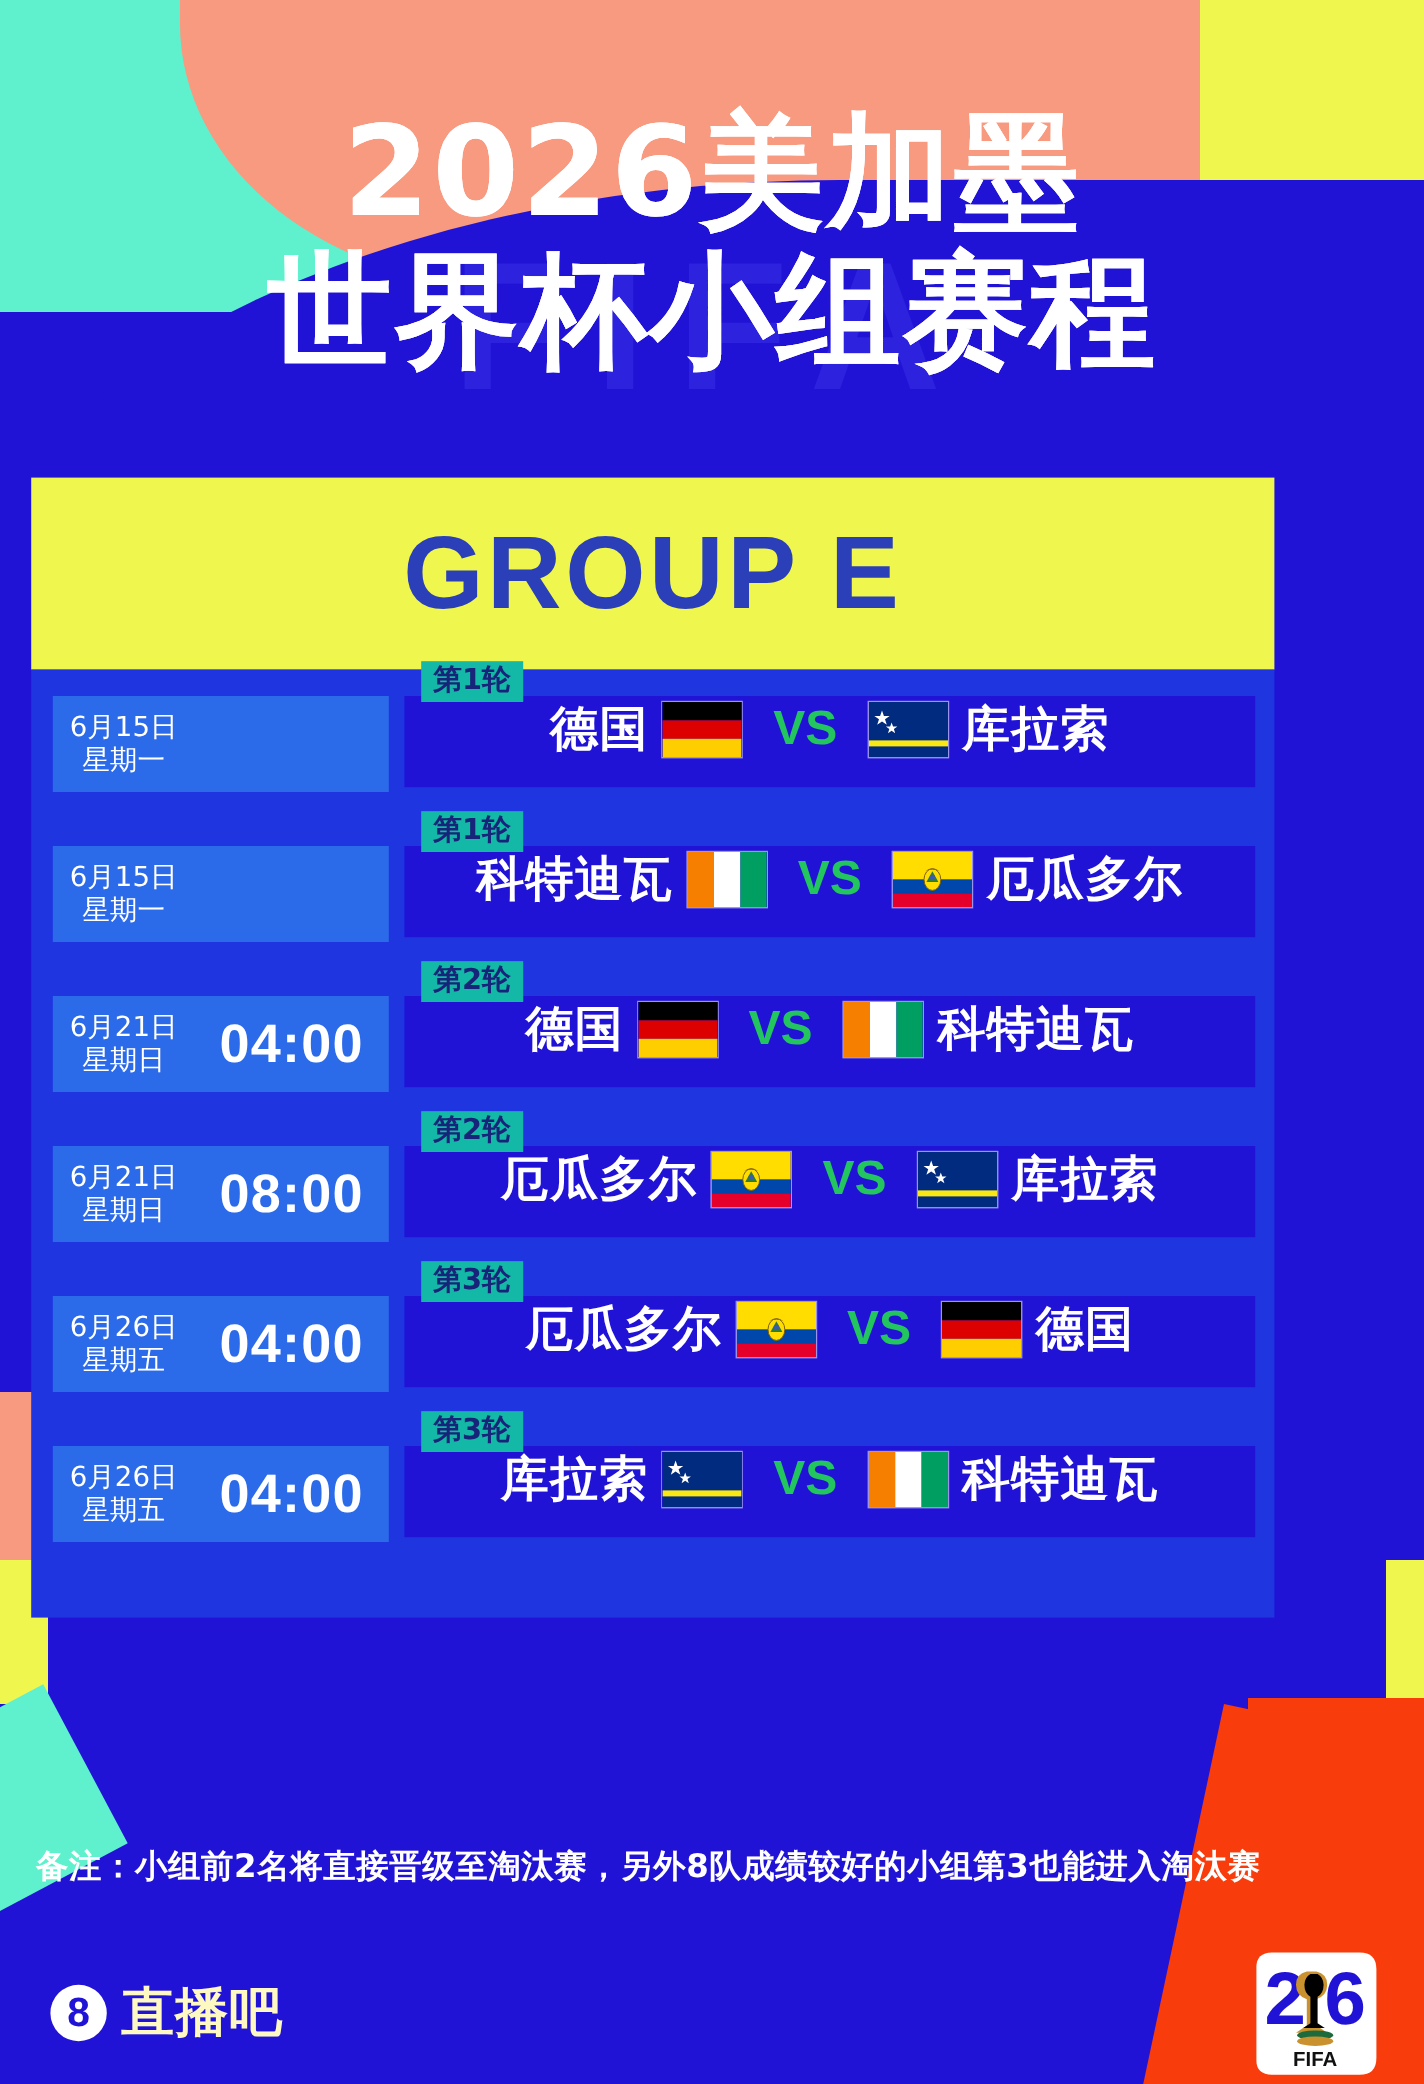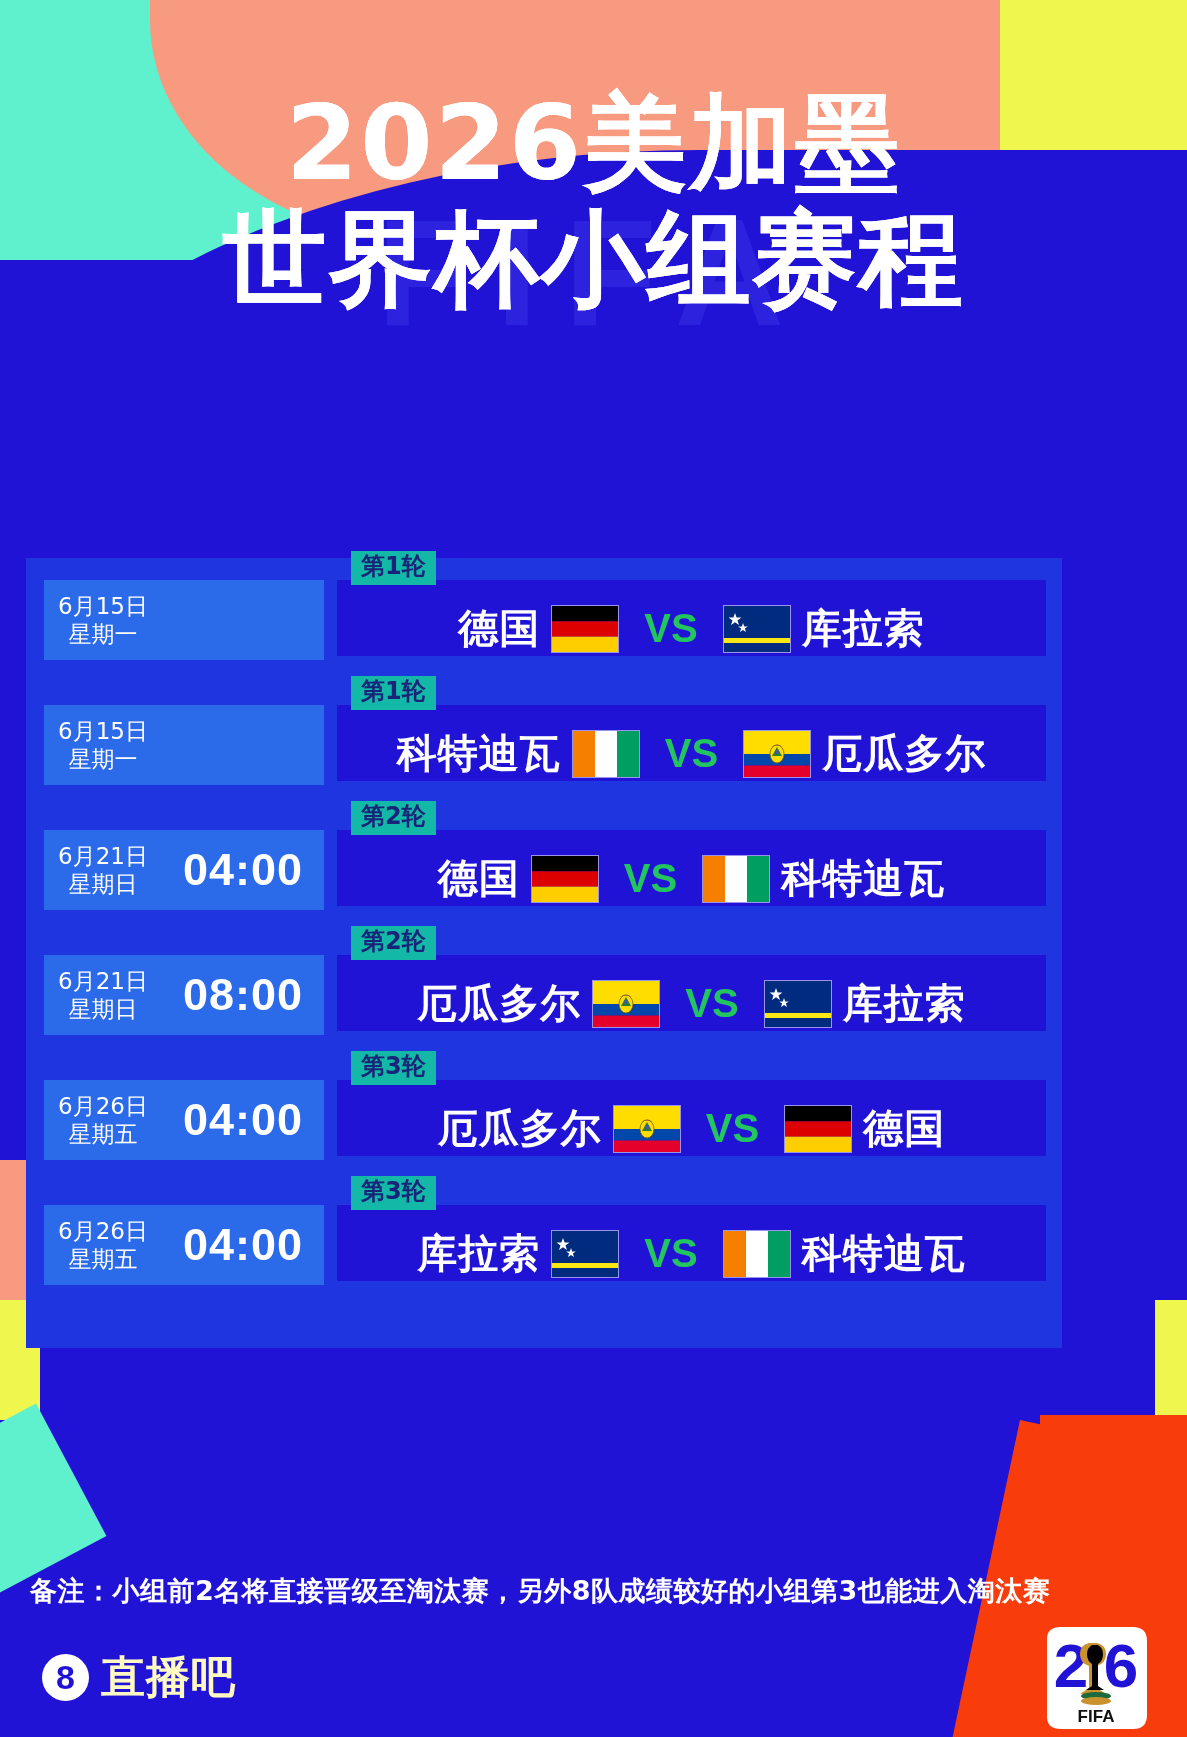--- a/index.html
+++ b/index.html
@@ -52,40 +52,40 @@
 
   .row{position:absolute;left:18px;width:1002px;height:76px;}
   .row .datebox{position:absolute;left:0;top:0;width:280px;height:80px;background:#2b6ae8;
                 display:flex;align-items:center;}
   .datebox .dt{width:118px;text-align:center;color:#ffffff;font-size:23px;line-height:1.22;
                font-family:"DejaVu Sans","Liberation Sans",sans-serif;}
   .datebox .tm{flex:1;text-align:center;color:#ffffff;font-size:45px;font-weight:bold;letter-spacing:1px;
                font-family:"Liberation Sans",sans-serif;}
 
   .row .matchbox{position:absolute;left:293px;top:0;width:709px;height:76px;background:#2113d6;
-                 display:flex;align-items:flex-end;justify-content:center;}
+                 display:flex;align-items:flex-start;justify-content:center;}
   .badge{position:absolute;left:307px;top:-29px;background:#14b8a6;color:#17247a;
          font-size:24px;font-weight:bold;padding:2px 10px 4px 10px;line-height:1.15;
          font-family:"DejaVu Sans","Liberation Sans",sans-serif;z-index:6;}
 
   .team{color:#ffffff;font-size:40px;font-weight:bold;letter-spacing:1px;white-space:nowrap;
         font-family:"DejaVu Sans","Liberation Sans",sans-serif;}
   .team.left{text-align:right;}
   .team.right{text-align:left;}
   .vs{color:#22c55e;font-size:40px;font-weight:bold;margin:0 14px;
       font-family:"Liberation Sans",sans-serif;}
   .flag{width:66px;height:46px;margin:0 12px;flex:none;display:block;
         box-shadow:0 0 0 1px rgba(255,255,255,.55);}
 
   .matchrow-inner{display:flex;align-items:center;justify-content:center;width:100%;}
 
   
   .note{position:absolute;left:30px;top:1537px;width:1130px;color:#ffffff;font-size:27px;
         font-weight:bold;letter-spacing:.5px;z-index:8;white-space:nowrap;
-        font-family:"DejaVu Sans","Liberation Sans",sans-serif;margin-top:36px;}
+        font-family:"DejaVu Sans","Liberation Sans",sans-serif;}
 
   .logo{position:absolute;left:42px;top:1648px;display:flex;align-items:center;z-index:8;}
   .logo .circle{width:47px;height:47px;border-radius:50%;background:#ffffff;color:#2113d6;
                 display:flex;align-items:center;justify-content:center;font-size:34px;font-weight:bold;
                 font-family:"Liberation Sans",sans-serif;}
   .logo .ltxt{margin-left:12px;color:#fef9c3;font-size:44px;font-weight:bold;letter-spacing:1px;
               font-family:"DejaVu Sans","Liberation Sans",sans-serif;}
 
   .fifa{position:absolute;left:1037px;top:1625px;width:118px;height:108px;z-index:9;}
 </style>
@@ -105,20 +105,23 @@
   <div class="bg-orange"></div>
   <div class="bg-orange2"></div>
 
   <div class="ghost">FIFA</div>
 
   <div class="title-wrap">
     <div class="title-l1">2026美加墨</div>
     <div class="title-l2">世界杯小组赛程</div>
   </div>
 
+  <div class="group-banner">
+    <span>GROUP E</span>
+  </div>
 
   <div class="panel">
     <div id="rows">
         <div class="row" style="top: 22px;">
           <div class="badge">第1轮</div>
           <div class="datebox">
             <div class="dt">
               <div>6月15日</div>
               <div>星期一</div>
             </div>

